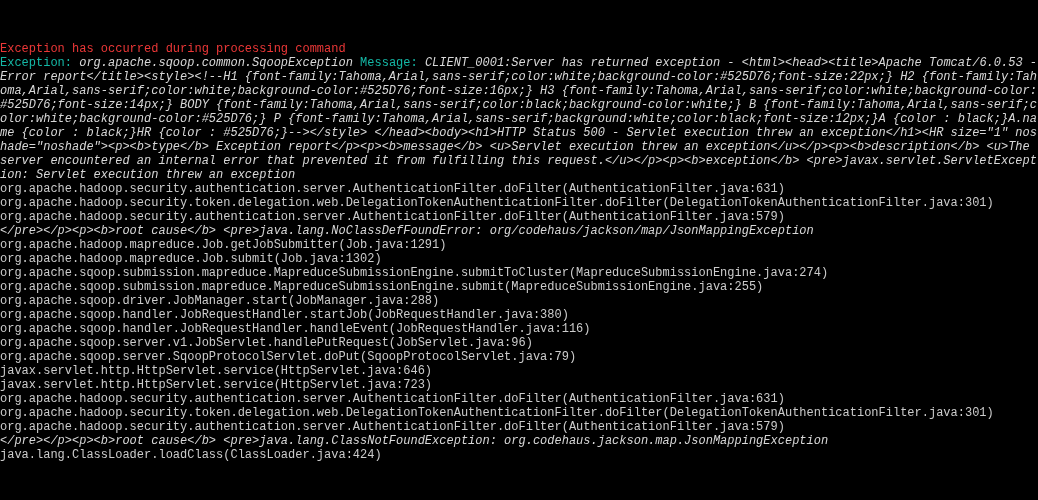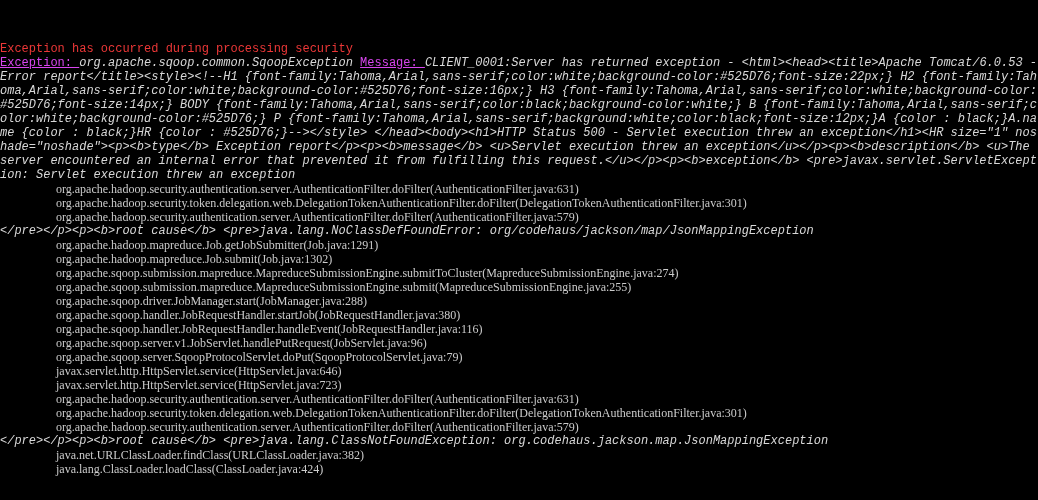--- a/index.html
+++ b/index.html
@@ -11,28 +11,28 @@
     font-size: 12px;
     line-height: 14px;
     white-space: pre-wrap;
     word-break: break-all;
     width: 1038px;
   }
   .container {
     padding: 0;
   }
   .red { color: #ec3737; }
-  .yellow { color: #d946ef; text-decoration: underline; }
+  .yellow { color: #14b8a6; }
   .white { color: #d8d8d8; font-style: italic; }
-  .indent { padding-left: 56px; display:block;font-family:Liberation Serif, serif;}
+  .indent { display:block;}
 </style>
 </head>
 <body>
 <div class="container">
-<span class="red">Exception has occurred during processing security</span>
+<span class="red">Exception has occurred during processing command</span>
 <span class="yellow">Exception: </span><span class="white">org.apache.sqoop.common.SqoopException </span><span class="yellow">Message: </span><span class="white">CLIENT_0001:Server has returned exception - &lt;html&gt;&lt;head&gt;&lt;title&gt;Apache Tomcat/6.0.53 - Error report&lt;/title&gt;&lt;style&gt;&lt;!--H1 {font-family:Tahoma,Arial,sans-serif;color:white;background-color:#525D76;font-size:22px;} H2 {font-family:Tahoma,Arial,sans-serif;color:white;background-color:#525D76;font-size:16px;} H3 {font-family:Tahoma,Arial,sans-serif;color:white;background-color:#525D76;font-size:14px;} BODY {font-family:Tahoma,Arial,sans-serif;color:black;background-color:white;} B {font-family:Tahoma,Arial,sans-serif;color:white;background-color:#525D76;} P {font-family:Tahoma,Arial,sans-serif;background:white;color:black;font-size:12px;}A {color : black;}A.name {color : black;}HR {color : #525D76;}--&gt;&lt;/style&gt; &lt;/head&gt;&lt;body&gt;&lt;h1&gt;HTTP Status 500 - Servlet execution threw an exception&lt;/h1&gt;&lt;HR size="1" noshade="noshade"&gt;&lt;p&gt;&lt;b&gt;type&lt;/b&gt; Exception report&lt;/p&gt;&lt;p&gt;&lt;b&gt;message&lt;/b&gt; &lt;u&gt;Servlet execution threw an exception&lt;/u&gt;&lt;/p&gt;&lt;p&gt;&lt;b&gt;description&lt;/b&gt; &lt;u&gt;The server encountered an internal error that prevented it from fulfilling this request.&lt;/u&gt;&lt;/p&gt;&lt;p&gt;&lt;b&gt;exception&lt;/b&gt; &lt;pre&gt;javax.servlet.ServletException: Servlet execution threw an exception</span>
 <span class="indent">org.apache.hadoop.security.authentication.server.AuthenticationFilter.doFilter(AuthenticationFilter.java:631)</span><span class="indent">org.apache.hadoop.security.token.delegation.web.DelegationTokenAuthenticationFilter.doFilter(DelegationTokenAuthenticationFilter.java:301)</span><span class="indent">org.apache.hadoop.security.authentication.server.AuthenticationFilter.doFilter(AuthenticationFilter.java:579)</span><span class="white">&lt;/pre&gt;&lt;/p&gt;&lt;p&gt;&lt;b&gt;root cause&lt;/b&gt; &lt;pre&gt;java.lang.NoClassDefFoundError: org/codehaus/jackson/map/JsonMappingException</span>
 <span class="indent">org.apache.hadoop.mapreduce.Job.getJobSubmitter(Job.java:1291)</span><span class="indent">org.apache.hadoop.mapreduce.Job.submit(Job.java:1302)</span><span class="indent">org.apache.sqoop.submission.mapreduce.MapreduceSubmissionEngine.submitToCluster(MapreduceSubmissionEngine.java:274)</span><span class="indent">org.apache.sqoop.submission.mapreduce.MapreduceSubmissionEngine.submit(MapreduceSubmissionEngine.java:255)</span><span class="indent">org.apache.sqoop.driver.JobManager.start(JobManager.java:288)</span><span class="indent">org.apache.sqoop.handler.JobRequestHandler.startJob(JobRequestHandler.java:380)</span><span class="indent">org.apache.sqoop.handler.JobRequestHandler.handleEvent(JobRequestHandler.java:116)</span><span class="indent">org.apache.sqoop.server.v1.JobServlet.handlePutRequest(JobServlet.java:96)</span><span class="indent">org.apache.sqoop.server.SqoopProtocolServlet.doPut(SqoopProtocolServlet.java:79)</span><span class="indent">javax.servlet.http.HttpServlet.service(HttpServlet.java:646)</span><span class="indent">javax.servlet.http.HttpServlet.service(HttpServlet.java:723)</span><span class="indent">org.apache.hadoop.security.authentication.server.AuthenticationFilter.doFilter(AuthenticationFilter.java:631)</span><span class="indent">org.apache.hadoop.security.token.delegation.web.DelegationTokenAuthenticationFilter.doFilter(DelegationTokenAuthenticationFilter.java:301)</span><span class="indent">org.apache.hadoop.security.authentication.server.AuthenticationFilter.doFilter(AuthenticationFilter.java:579)</span><span class="white">&lt;/pre&gt;&lt;/p&gt;&lt;p&gt;&lt;b&gt;root cause&lt;/b&gt; &lt;pre&gt;java.lang.ClassNotFoundException: org.codehaus.jackson.map.JsonMappingException</span>
-<span class="indent">java.net.URLClassLoader.findClass(URLClassLoader.java:382)</span><span class="indent">java.lang.ClassLoader.loadClass(ClassLoader.java:424)</span></div>
+<span class="indent">java.lang.ClassLoader.loadClass(ClassLoader.java:424)</span></div>
 
 
 
 
 
 </body></html>

